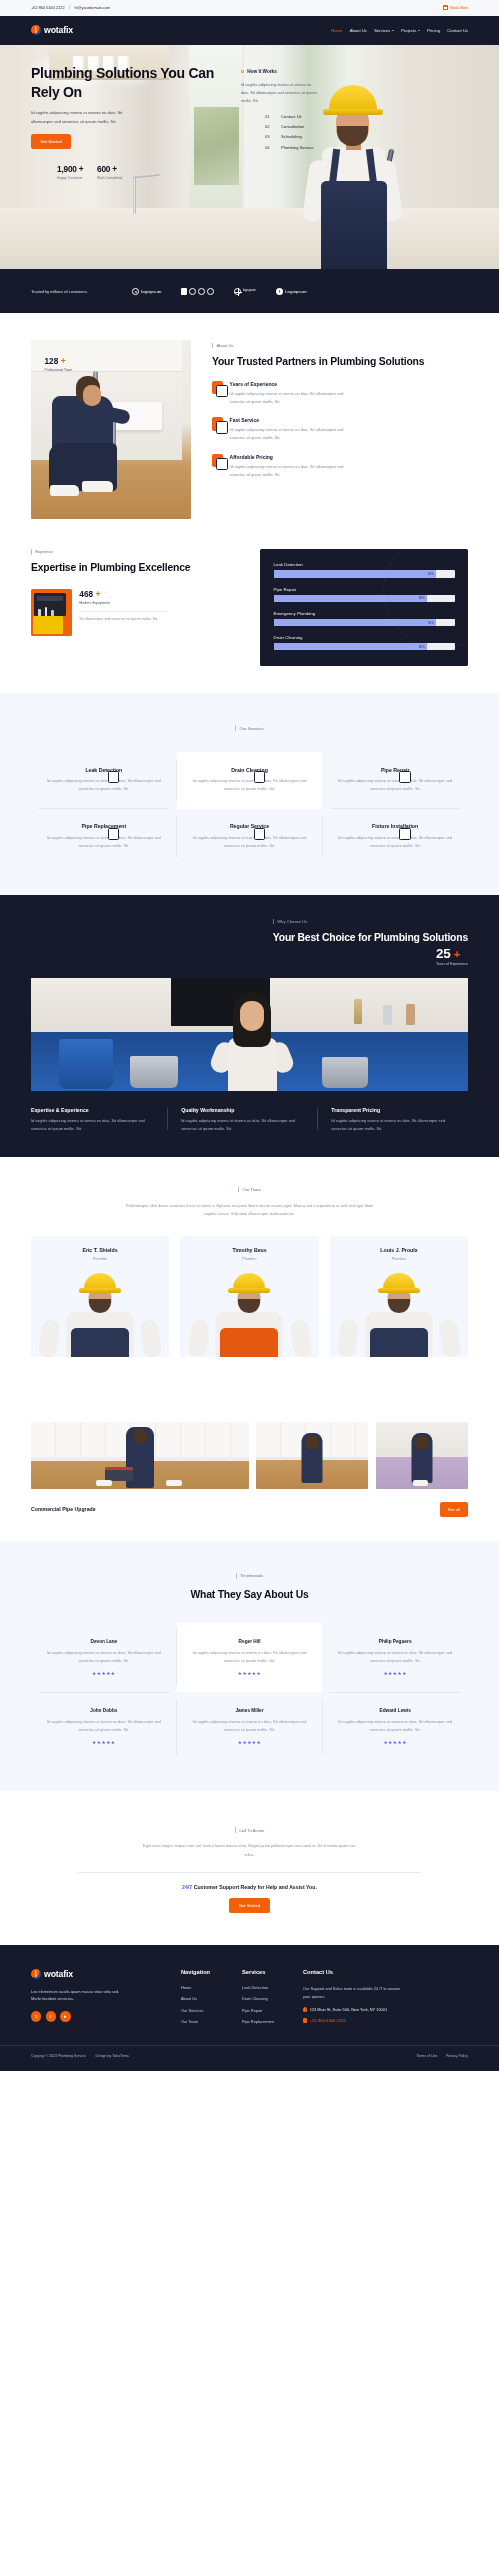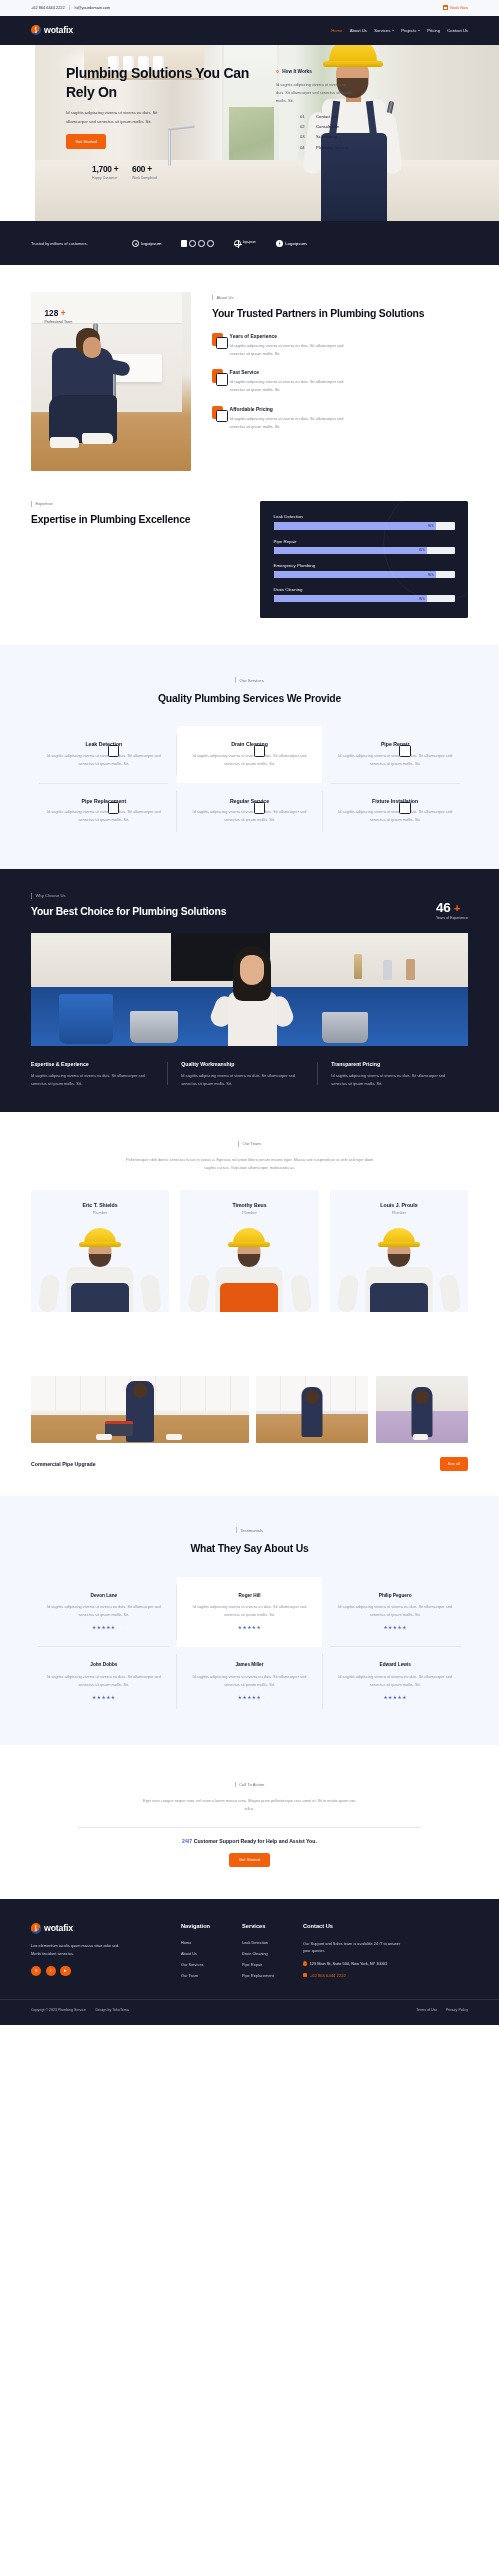--- a/index.html
+++ b/index.html
@@ -53,26 +53,25 @@
   }
   .brand-text { color:#fff; font-size:8.8px; font-weight:700; letter-spacing:-0.2px; }
   .navlinks { display:flex; align-items:center; gap:7.3px; font-size:4.2px; }
   .navlinks a { color:#e7e9f0; text-decoration:none; display:flex; align-items:center; gap:1.6px; }
   .navlinks a.active { color:#f2600c; }
   .caret { width:0;height:0;border-left:1.3px solid transparent;border-right:1.3px solid transparent;border-top:1.6px solid #e7e9f0; display:inline-block; }
 
   
   .hero {
     position:relative;
-    height:176px;
+    height:224px;
     background:
       linear-gradient(105deg, rgba(248,248,247,.92) 0%, rgba(248,248,247,.88) 34%, rgba(245,243,240,.30) 52%, rgba(236,234,230,.18) 100%),
       linear-gradient(180deg,#efece7 0%, #f6f4f1 20%, #e9e5df 55%, #dfdad2 100%);
     overflow:hidden;
-    margin-left:35px;
   }
   .hero-photo{
     position:absolute;inset:0;
     background:
       radial-gradient(ellipse 62px 31px at 14% 12%, #ffffff 0%, rgba(255,255,255,0) 70%),
       radial-gradient(ellipse 47px 29px at 26% 10%, #fdfdfd 0%, rgba(255,255,255,0) 72%),
       linear-gradient(90deg, #e9e3da 0%, #f2efe9 18%, #ded8cf 30%, #f6f5f2 42%, #eef0ec 56%, #cfd8c4 62%, #eef1ea 70%, #e6e2da 82%, #dfdad1 100%);
   }
   .hero-cabinet{position:absolute;left:49px;top:0;width:120px;height:35px;background:linear-gradient(180deg,#efe8dc,#e3d9c7);border-bottom:2.1px solid #cbbfa7;}
   .hero-mugs{position:absolute;left:73px;top:11.4px;display:flex;gap:3.6px;}
@@ -217,21 +216,21 @@
   .svc-card.hl { background:#fff; }
   .svc-card.b-r:after{content:"";position:absolute;right:0;top:8.3px;bottom:8.3px;width:0.5px;background:#e2e8f3;}
   .svc-card.b-b:before{content:"";position:absolute;left:8.3px;right:8.3px;bottom:0;height:0.5px;background:#e2e8f3;}
   .svc-ic { width:11.4px;height:13.5px;background:#f2600c;border-radius:2.1px;position:relative;margin:0 auto 7.3px; }
   .svc-ic:after{content:"";position:absolute;left:4.2px;top:4.2px;width:9.4px;height:10.4px;border:0.8px solid #1b2034;border-radius:1.6px;background:#fff;}
   .svc-t { font-size:5.2px; font-weight:700; color:#11152a; }
   .svc-p { font-size:3.9px; line-height:2.05; color:#8d93a6; margin-top:4.7px; }
 
   
   .why { background:#161a2b; padding:24px 0 24px; }
-  .why-head { display:flex; align-items:flex-end; justify-content:space-between; }
+  .why-head { display:flex; align-items:flex-end; justify-content:space-between;flex-direction:column; }
   .eyebrow-d { display:flex; align-items:center; gap:3.6px; font-size:4.2px; color:#a4aac0; }
   .eyebrow-d:before { content:""; width:0.8px; height:5.7px; background:#6d7489; display:block; }
   .why-h2 { font-size:10.4px; font-weight:700; line-height:1.55; letter-spacing:-0.2px; color:#fff; margin-top:5.2px; }
   .why-num { text-align:left; }
   .why-num .n { font-size:13.5px; font-weight:700; color:#fff; letter-spacing:-0.3px; }
   .why-num .n i { color:#f2600c; font-style:normal; font-size:11.4px; }
   .why-num .l { font-size:3.6px; color:#c3c8d8; margin-top:1px; }
   .why-img {
     margin-top:12.5px; height:113px; border-radius:1px; position:relative; overflow:hidden;
     background:linear-gradient(180deg,#dfdcd6 0%,#e7e4de 40%,#1f4d93 41%, #2257a4 100%);
@@ -415,21 +414,21 @@
       </div>
     </div>
 
     <div class="hero-inner">
       <div class="hero-left">
         <h1 class="hero-h1">Plumbing Solutions You Can Rely On</h1>
         <p class="hero-p">Id sagittis adipiscing viverra ut viverra eu duis. Sit ullamcorper sed senectus sit ipsum mollis. Sit.</p>
         <button class="btn-orange">Get Started</button>
         <div class="hero-stats">
           <div>
-            <div class="stat-num">1,700 +</div>
+            <div class="stat-num">1,900 +</div>
             <div class="stat-lbl">Happy Customer</div>
           </div>
           <div>
             <div class="stat-num">600 +</div>
             <div class="stat-lbl">Work Completed</div>
           </div>
         </div>
       </div>
 
       <div class="hero-right">
@@ -533,20 +532,35 @@
         </div>
       </div>
     </div>
   </div>
 
   <div class="expertise">
     <div class="container">
       <div class="exp-left">
         <div class="eyebrow">Expertise</div>
         <h2 class="h2">Expertise in Plumbing Excellence</h2>
+        <div class="exp-eq">
+          <div class="eq-img">
+            <div class="eq-box"></div>
+            <div class="eq-t1"></div>
+            <div class="eq-t2"></div>
+            <div class="eq-t3"></div>
+            <div class="eq-bag"></div>
+          </div>
+          <div class="eq-text">
+            <div class="n"><span>468</span> <i>+</i></div>
+            <div class="l">Modern Equipment</div>
+            <div class="eq-div"></div>
+            <div class="p">Sit ullamcorper sed senectus sit ipsum mollis. Sit.</div>
+          </div>
+        </div>
       </div>
 
       <div class="exp-card">
         <div class="skill">
           <div class="skill-l">Leak Detection</div>
           <div class="skill-bar">
             <div class="skill-fill" style="width:90%">
               <span class="skill-val">90%</span>
             </div>
           </div>
@@ -576,21 +590,20 @@
           </div>
         </div>
       </div>
     </div>
   </div>
 
   <div class="services">
     <div class="container">
       <div class="center">
         <div class="eyebrow-c">Our Services</div>
-        <h2 class="h2c">Quality Plumbing Services We Provide</h2>
       </div>
       <div class="svc-grid">
         <div class="svc-card b-r b-b">
           <i class="svc-ic"></i>
           <div class="svc-t">Leak Detection</div>
           <div class="svc-p">Id sagittis adipiscing viverra ut viverra eu duis. Sit ullamcorper sed senectus sit ipsum mollis. Sit.</div>
         </div>
         <div class="svc-card hl">
           <i class="svc-ic"></i>
           <div class="svc-t">Drain Cleaning</div>
@@ -621,21 +634,21 @@
   </div>
 
   <div class="why">
     <div class="container">
       <div class="why-head">
         <div>
           <div class="eyebrow-d">Why Choose Us</div>
           <h2 class="why-h2">Your Best Choice for Plumbing Solutions</h2>
         </div>
         <div class="why-num">
-          <div class="n"><span>46</span> <i>+</i></div>
+          <div class="n"><span>25</span> <i>+</i></div>
           <div class="l">Years of Experience</div>
         </div>
       </div>
       <div class="why-img">
         <div class="wi-shelf"></div>
         <div class="wi-dark"></div>
         <div class="wi-bot"></div>
         <div class="wi-jar1"></div>
         <div class="wi-jar2"></div>
         <div class="wi-jar3"></div>

